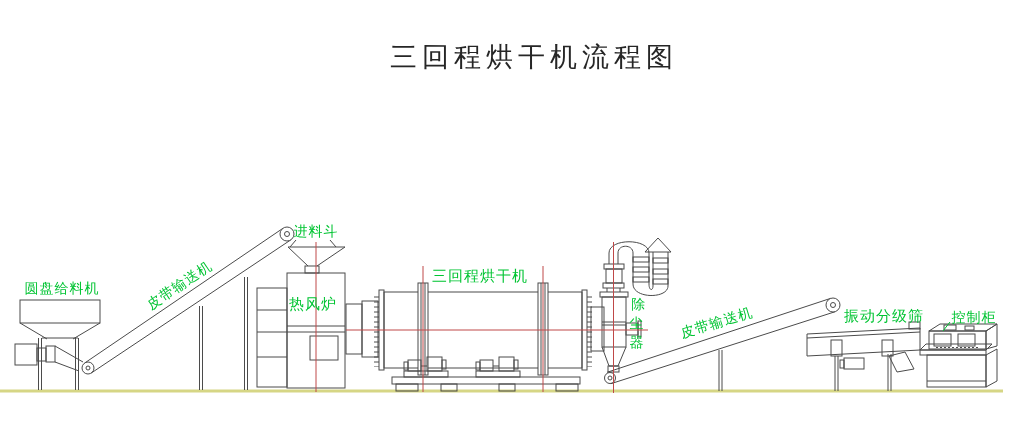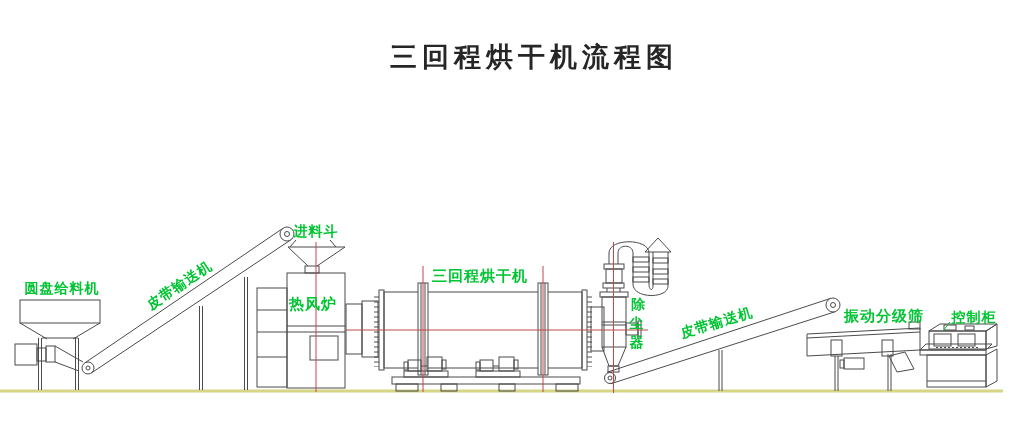--- a/index.html
+++ b/index.html
@@ -1,17 +1,17 @@
 <!DOCTYPE html>
 <html style="--label-green: #00c432; --line-gray: #4b4b4b; --centerline-red: #bf4848; --ground-yellow: #d6d685; --title-color: #262626; --background: #ffffff;"><head>
 <meta charset="utf-8">
 <style>
   html,body{margin:0;padding:0;background:var(--background,#fff);}
   .stage{position:relative;width:1009px;height:430px;background:var(--background,#fff);overflow:hidden;
-         font-family:"Liberation Serif","DejaVu Serif",serif;font-weight:bold;}
+         font-family:"Liberation Serif","DejaVu Serif",serif;}
   svg{display:block}
   .ln{fill:none;stroke:var(--line-gray,#4b4b4b);stroke-width:1;}
   .lnf{fill:#ffffff;stroke:var(--line-gray,#4b4b4b);stroke-width:1;}
   .red{fill:none;stroke:var(--centerline-red,#bf4848);stroke-width:1;}
   .ground{stroke:var(--ground-yellow,#d6d685);stroke-width:3;}
   .lbl{fill:var(--label-green,#00c432);font-size:14px;letter-spacing:1px;
        font-family:"Liberation Serif","DejaVu Serif",serif;}
   .lbl-lg{font-size:15px;}
   .title-txt{fill:var(--title-color,#262626);font-size:27px;letter-spacing:5px;
        font-family:"Liberation Serif","DejaVu Serif",serif;}

